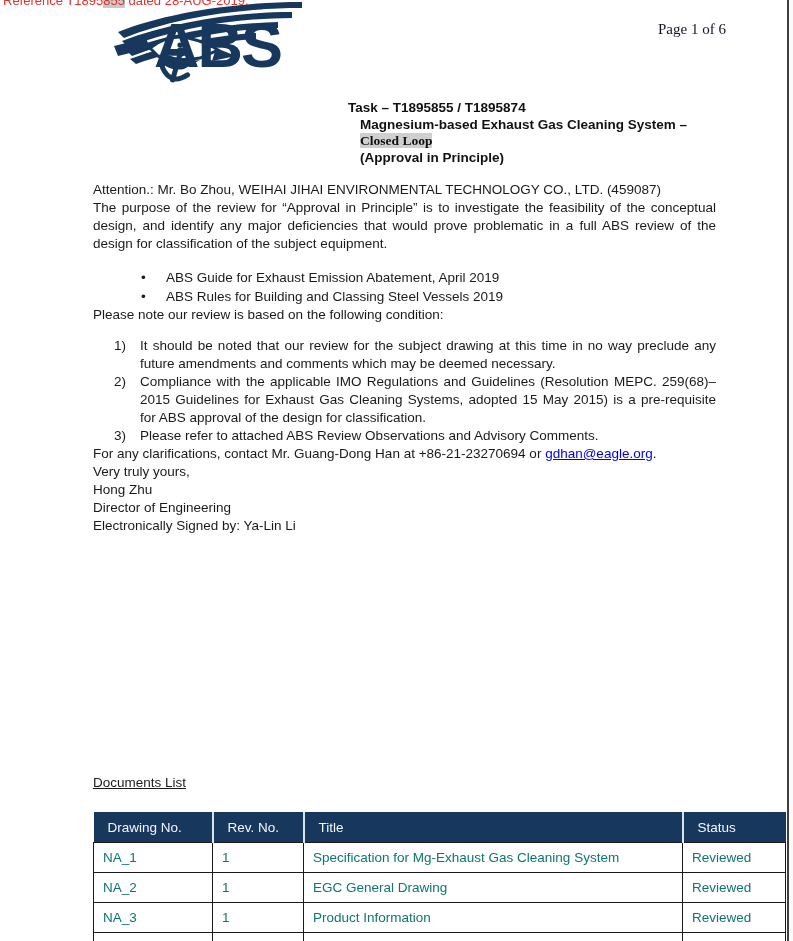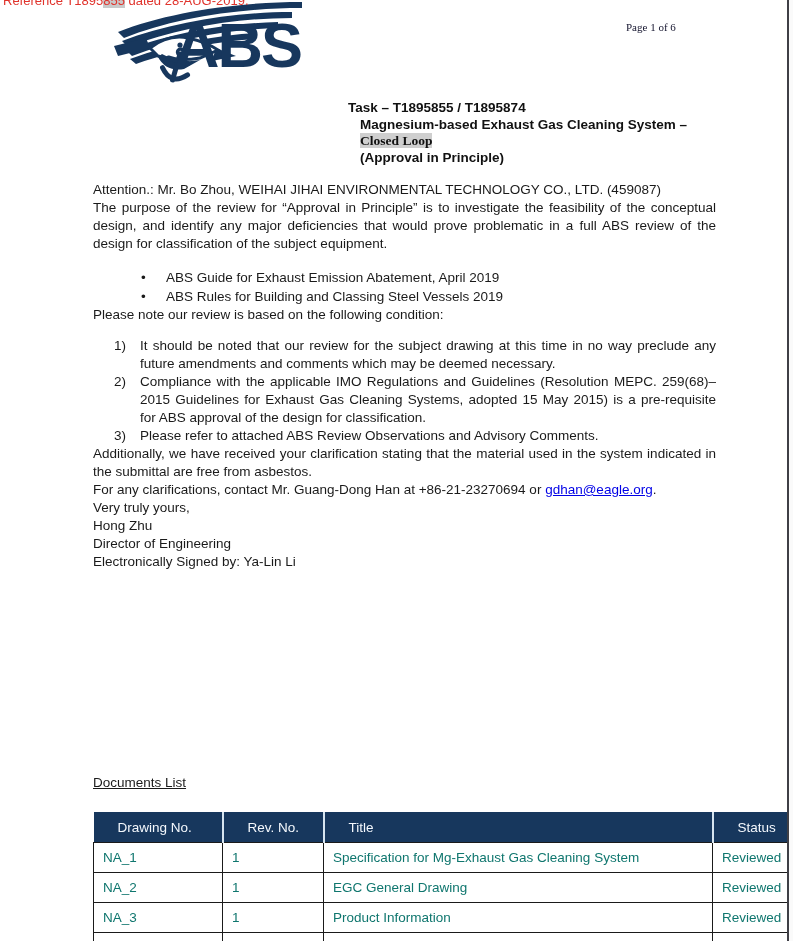--- a/index.html
+++ b/index.html
@@ -17,27 +17,27 @@
     position:absolute;left:3px;top:-6px;white-space:nowrap;
     font-size:13px;line-height:14px;color:#e0332c;z-index:6;
   }
   .ref-line .hl{background:#c9c9c9;}
 
   
   .logo-wrap{position:absolute;left:88px;top:2px;width:300px;height:86px;z-index:2;}
   .logo-eagle{position:absolute;left:0;top:0;}
   .logo-text{
     position:absolute;left:66px;top:8px;
-    font-size:63px;font-weight:800;letter-spacing:-2px;color:#17375D;line-height:70px;margin-left:20px;
+    font-size:63px;font-weight:800;letter-spacing:-2px;color:#17375D;line-height:70px;
   }
 
   .page-num{
-    position:absolute;left:626px;top:21px;
+    position:absolute;left:658px;top:21px;
     font-family:"Liberation Serif","DejaVu Serif",serif;
-    font-size:11px;color:#14142e;
+    font-size:15px;color:#14142e;
   }
 
   
   .task-block{
     position:absolute;left:348px;top:100px;width:390px;
     font-size:13.5px;font-weight:bold;line-height:16.5px;color:#111;
   }
   .task-block .ind{margin-left:12px;}
   .task-block .hl{background:#cfcfcf;font-family:Liberation Serif, serif;}
 
@@ -65,21 +65,21 @@
   .sig-esign{margin-top:14px;margin-left:288px;}
 
   
   .docs{position:absolute;left:93px;top:768px;width:631px;font-size:13.5px;}
   .docs-heading{margin-top:7px;text-decoration:underline;}
   table.docs-table{
     border-collapse:collapse;width:630px;margin-top:22px;table-layout:fixed;
   }
   .docs-table th{
     background:#17375D;color:#f4f8fd;font-weight:400;text-align:left;
-    height:30px;padding:0 0 0 24px;font-size:13.5px;
+    height:30px;padding:0 0 0 14px;font-size:13.5px;
     border-left:2px solid #d6e4f0;
   }
   .docs-table th:first-child{border-left:none;}
   .docs-table th:nth-child(1){width:104px;}
   .docs-table th:nth-child(2){width:75px;}
   .docs-table th:nth-child(3){width:363px;}
   .docs-table th:nth-child(4){width:88px;}
   .docs-table td{
     border:1px solid #1a1a1a;height:29px;padding:0 0 0 9px;
     font-size:13.5px;color:#0f766e;white-space:nowrap;overflow:hidden;
@@ -147,21 +147,20 @@
       <div class="num-row">
         <span class="num">2)</span>
         <span class="ntx">Compliance with the applicable IMO Regulations and Guidelines (Resolution MEPC. 259(68)– 2015 Guidelines for Exhaust Gas Cleaning Systems, adopted 15 May 2015) is a pre-requisite for ABS approval of the design for classification.</span>
       </div>
       <div class="num-row">
         <span class="num">3)</span>
         <span class="ntx">Please refer to attached ABS Review Observations and Advisory Comments.</span>
       </div>
     </div>
 
-  <p class="p-asbestos just">Additionally, we have received your clarification stating that the material used in the system indicated in the submittal are free from asbestos.</p>
 
   <p class="p-contact"><span>For any clarifications, contact Mr. Guang-Dong Han at +86-21-23270694 or </span><a href="#">gdhan@eagle.org</a><span>.</span></p>
 
   <p class="sig-closing">Very truly yours,</p>
   <p class="sig-name">Hong Zhu</p>
   <p class="sig-title">Director of Engineering</p>
   <p class="sig-esign">Electronically Signed by: Ya-Lin Li</p>
 </div>
 
 <div class="docs">

